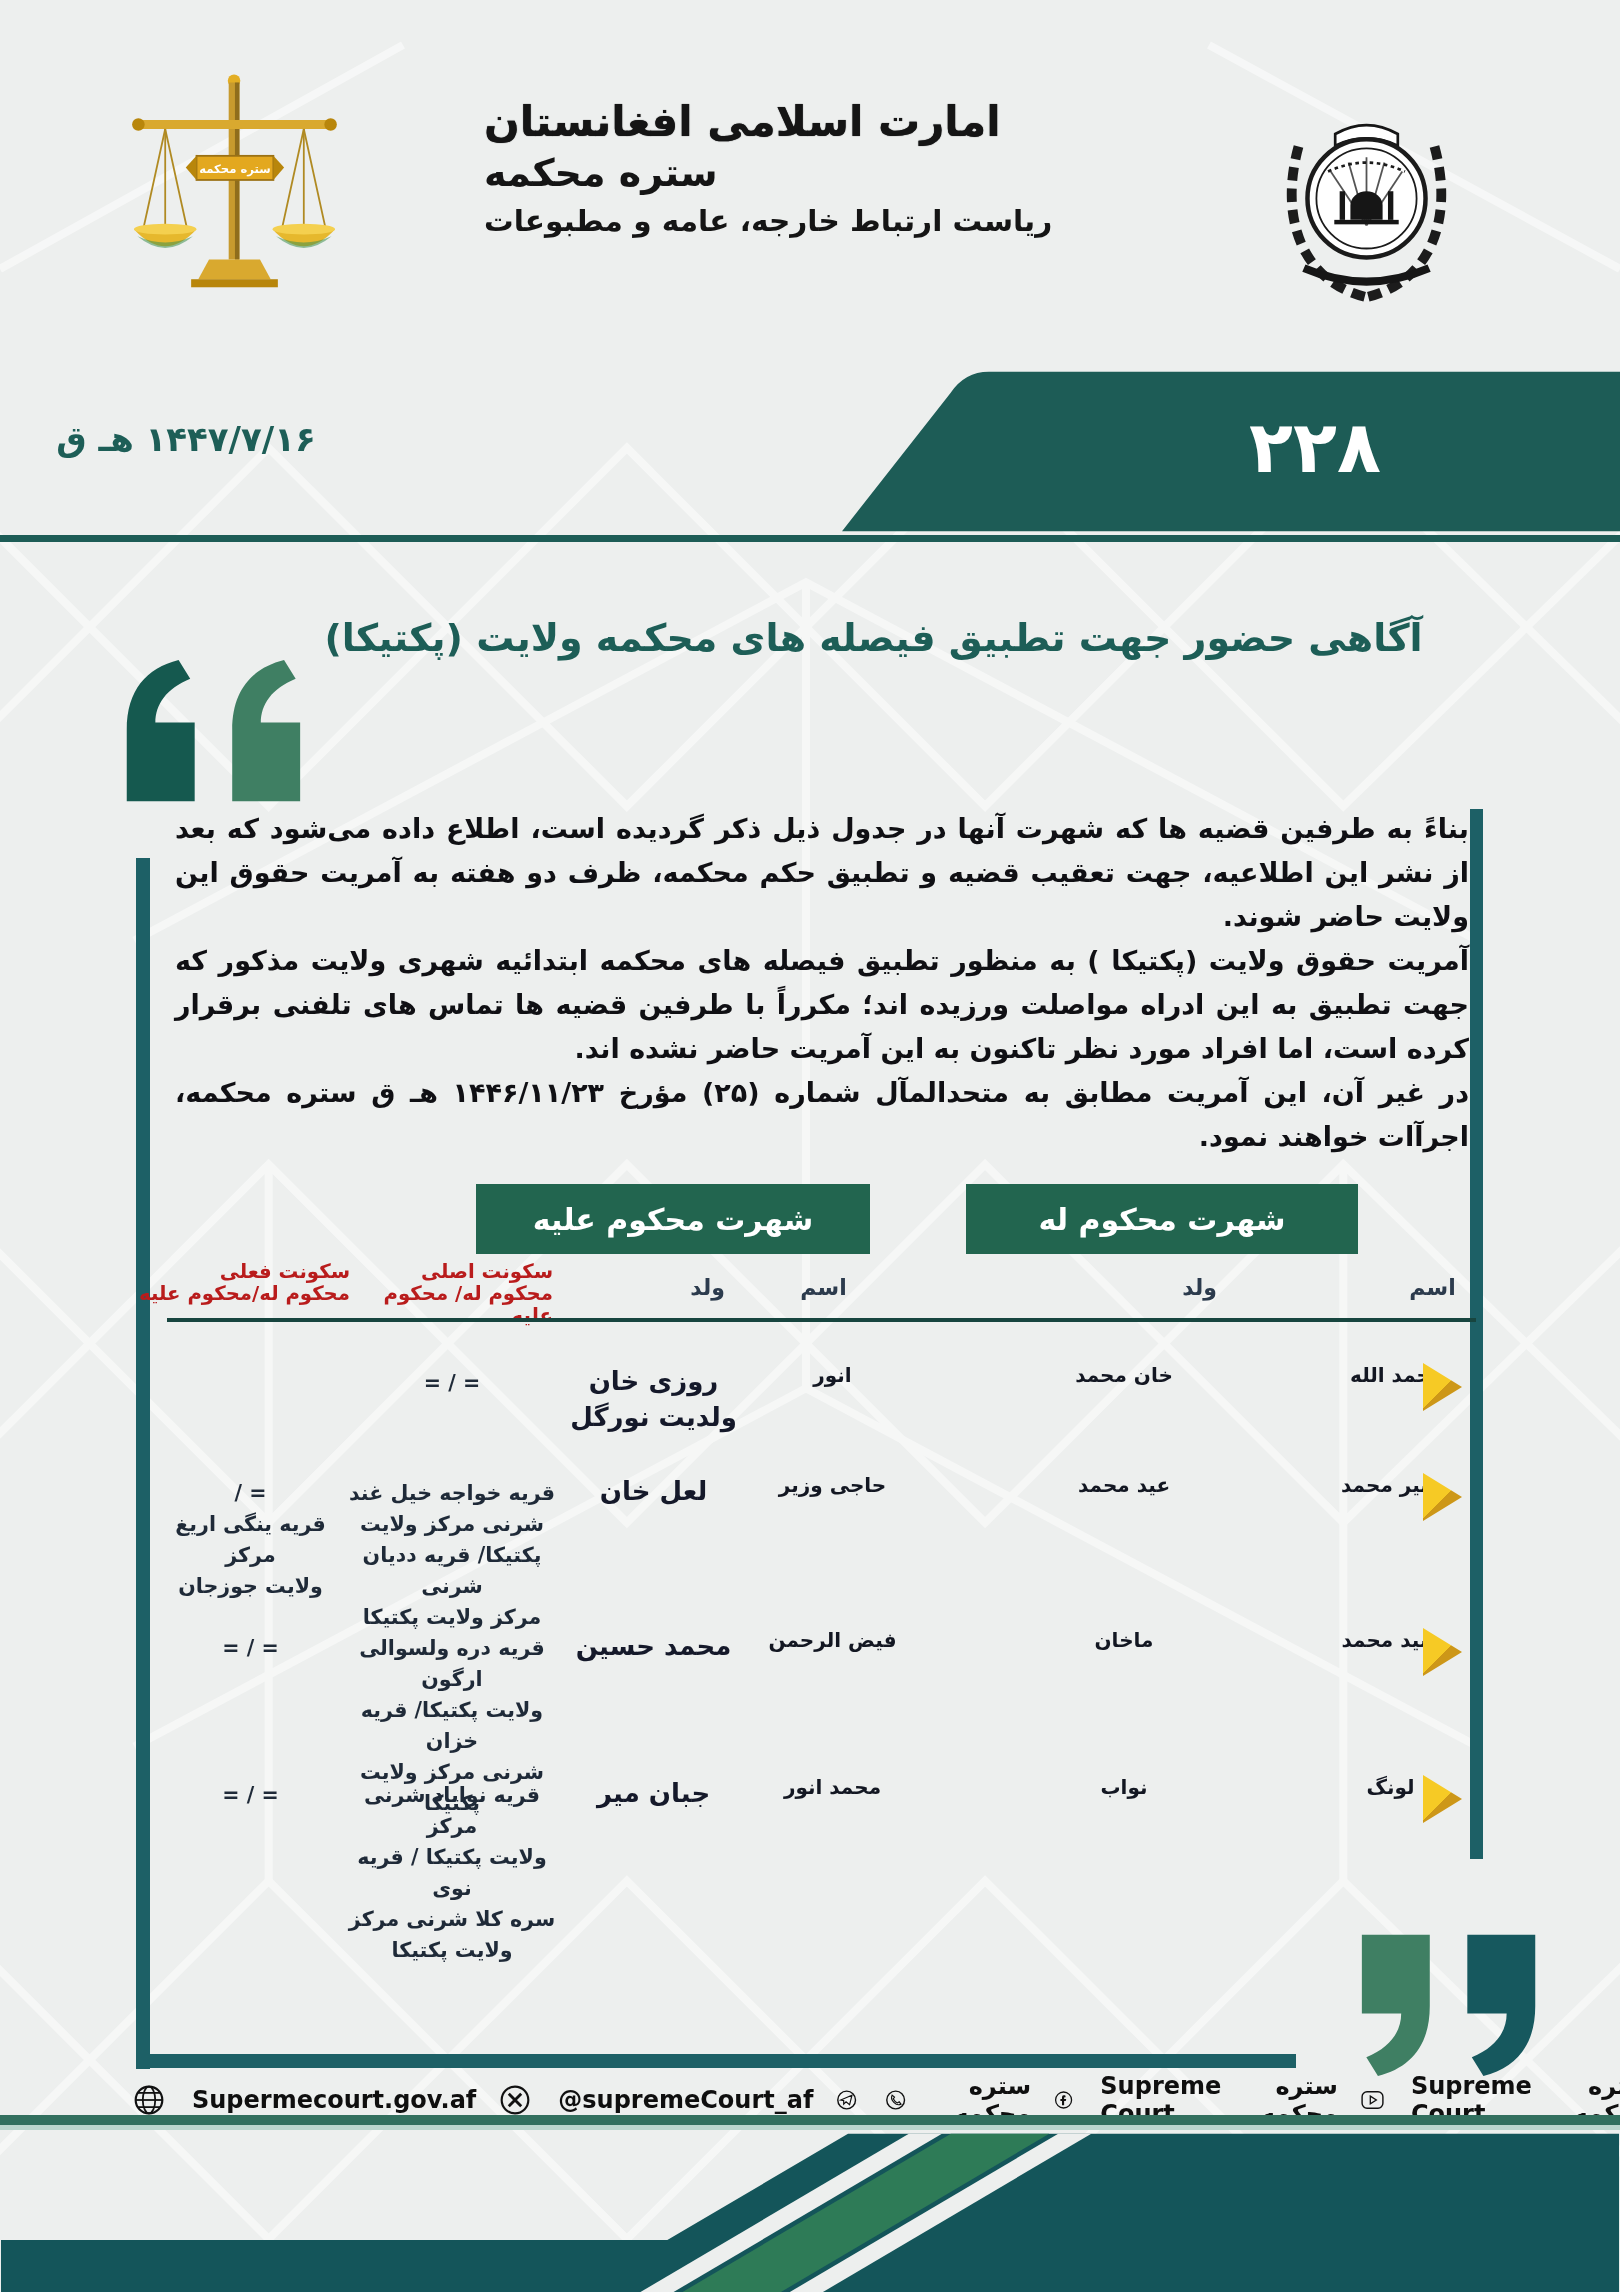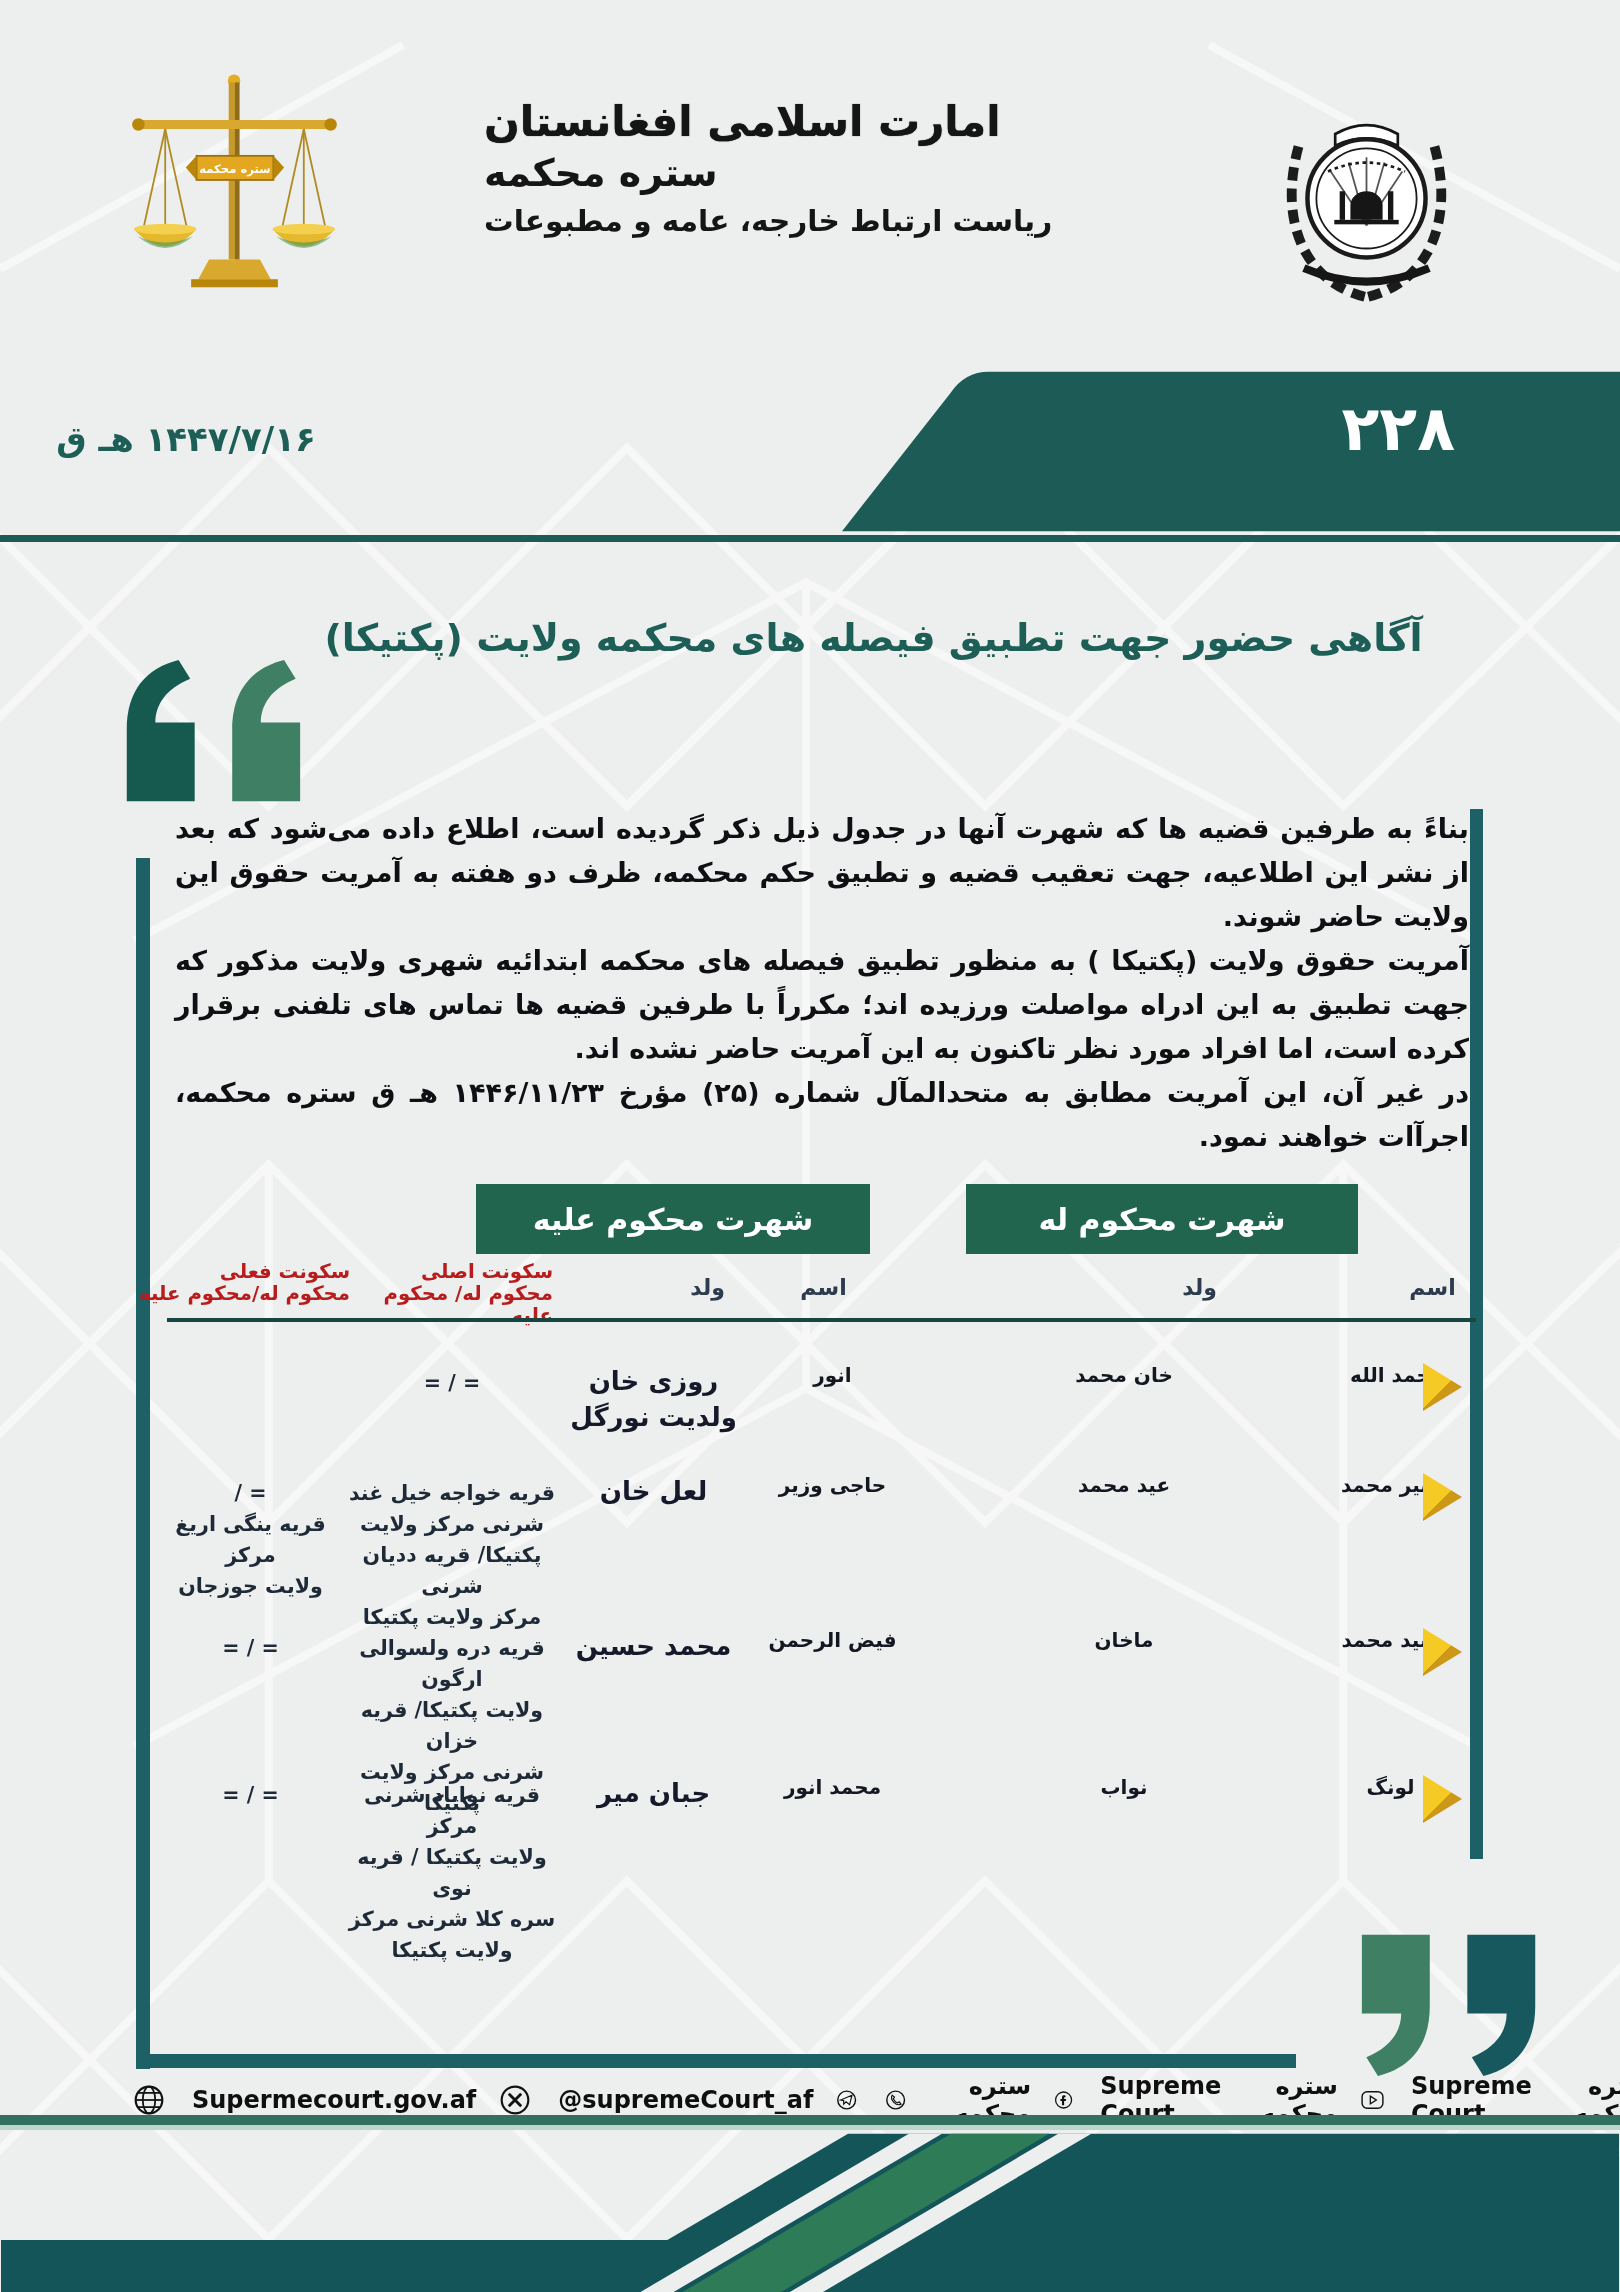--- a/index.html
+++ b/index.html
@@ -8,22 +8,22 @@
   .abs{position:absolute;}
   svg{display:block;}
   
   .bg-pattern{position:absolute;inset:0;}
   
   .masthead{position:absolute;left:484px;top:97px;width:627px;text-align:left;color:#151515;direction:rtl;}
   .calligraphy{font-size:42px;font-weight:700;letter-spacing:-0.9px;text-shadow:0 0 0.9px #151515;}
   .org-name{font-size:38px;font-weight:700;margin-top:5.4px;}
   .dept-name{font-size:29.6px;font-weight:700;margin-top:9px;}
   
-  .ref-number{position:absolute;left:1249px;top:392px;width:206px;text-align:right;
-     font-size:62px;font-weight:700;color:#fff;}
+  .ref-number{position:absolute;left:1249px;top:405px;width:206px;text-align:left;
+     font-size:72px;font-weight:700;color:#fff;}
   .banner-rule{position:absolute;left:0;top:535px;width:1620px;height:7.2px;background:#1d5c56;}
   .issue-date{position:absolute;left:56px;top:419px;width:260px;text-align:center;direction:rtl;
      font-size:34px;font-weight:700;color:#1d5e57;}
   
   .doc-title{position:absolute;left:269px;top:616px;width:1209px;text-align:center;direction:rtl;
      font-size:38px;font-weight:700;color:#1d5e57;}
   .body-text{position:absolute;left:175px;top:807px;width:1294px;direction:rtl;
      font-size:27px;line-height:44px;font-weight:700;color:#101014;}
   .body-text p{margin:0;text-align:justify;}
   .vbar-left{position:absolute;left:136px;top:858px;width:14.3px;height:1211px;background:#1d6066;}

